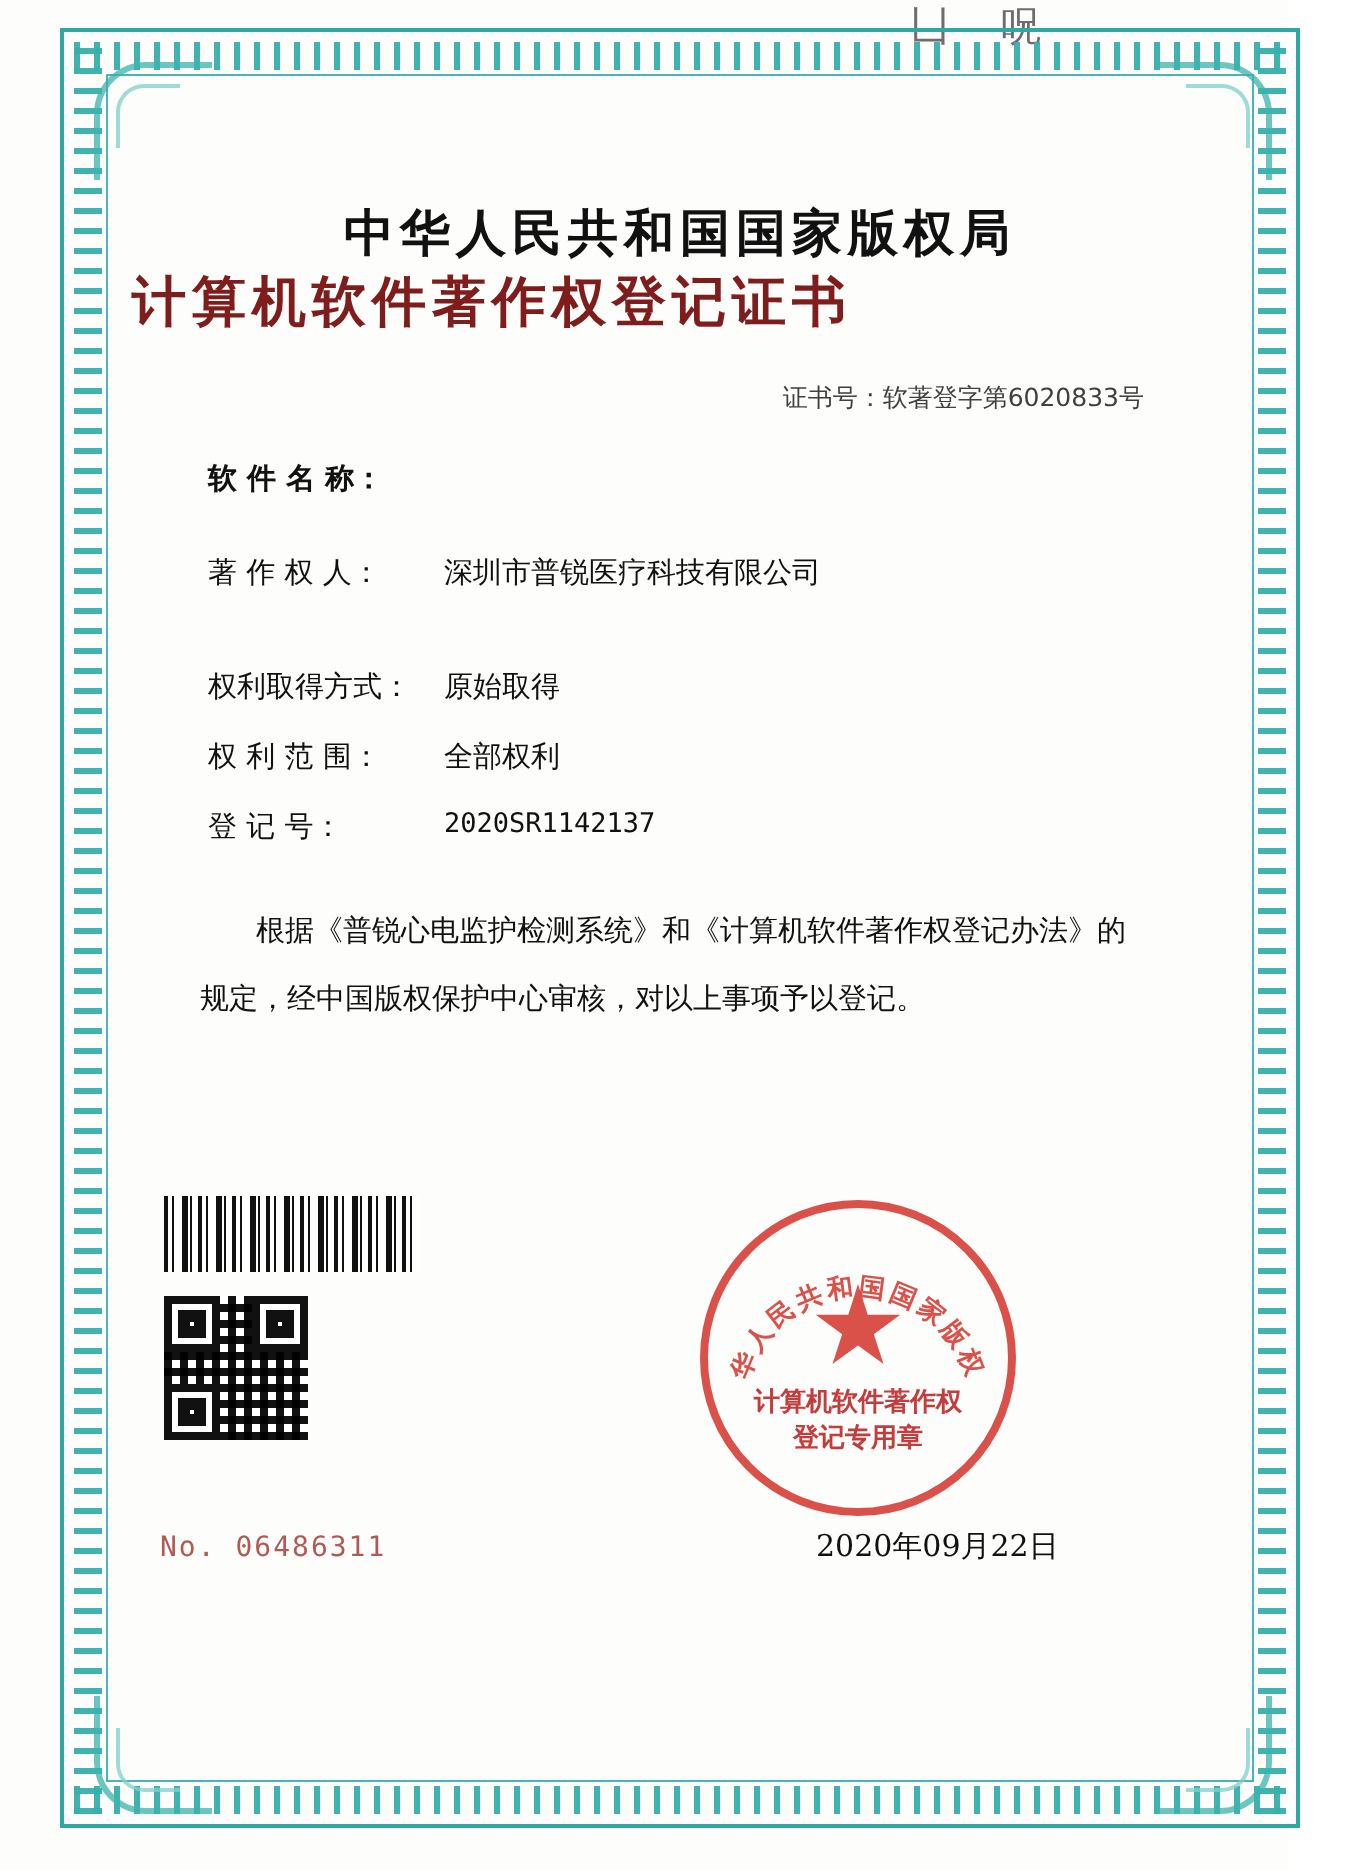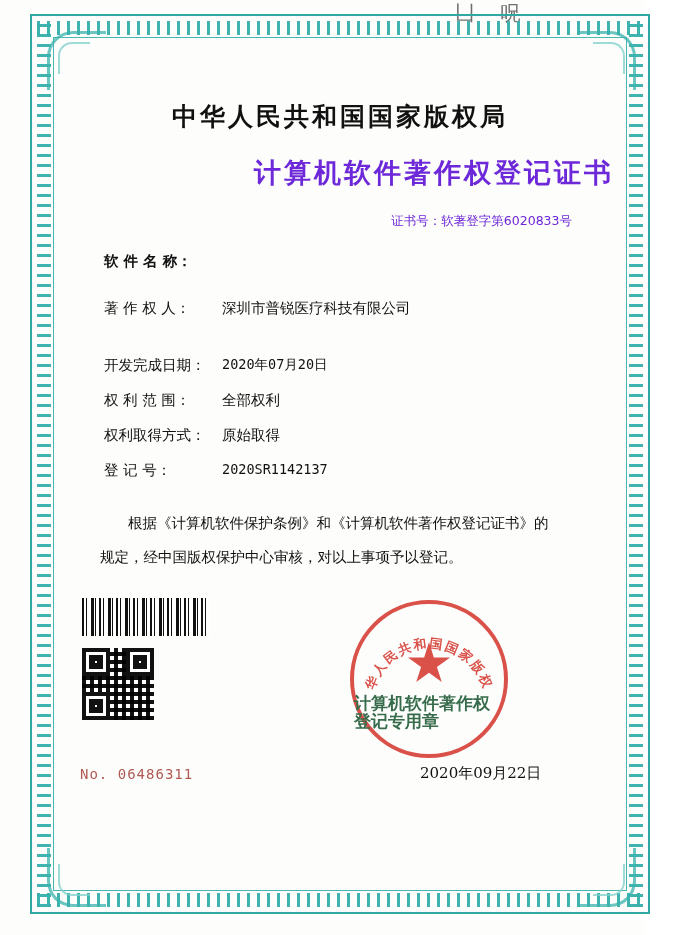--- a/index.html
+++ b/index.html
@@ -115,35 +115,34 @@
   .title-main {
     margin-top: 48px;
     text-align: center;
     font-size: 25px;
     font-weight: bold;
     letter-spacing: 3px;
     color: #111;
     font-family: "DejaVu Serif", serif;
   }
   .title-sub {
-    margin-top: 22px;
-    text-align: right;
+    text-align: left;
     font-size: 27px;
     font-weight: bold;
     letter-spacing: 3px;
-    color: #6d28d9;
+    color: #7f1d1d;
     font-family: "DejaVu Serif", serif;
   }
 
   .cert-no {
     margin-top: 22px;
     text-align: right;
     padding-right: 42px;
     font-size: 12.5px;
-    color: #6d28d9;
+    color: #404040;
     font-family: "DejaVu Sans", sans-serif;
   }
 
   .fields {
     margin-top: 22px;
     padding-left: 38px;
     font-size: 14.5px;
     color: #111;
   }
   .field-row {
@@ -234,21 +233,21 @@
     position: absolute;
     left: 80px;
     top: 766px;
     font-size: 14px;
     color: #b05a54;
     font-family: "DejaVu Sans Mono", monospace;
     letter-spacing: 1px;
   }
   .issue-date {
     position: absolute;
-    left: 420px;
+    left: 408px;
     top: 764px;
     font-size: 15px;
     color: #111;
     font-family: "DejaVu Serif", serif;
   }
 
   
   .seal {
     position: absolute;
     left: 350px;
@@ -277,24 +276,25 @@
   .seal-arc text {
     font-family: "DejaVu Serif", serif;
     font-size: 13px;
     font-weight: bold;
     fill: #d4342c;
     letter-spacing: 2px;
   }
   .seal-line1, .seal-line2 {
     position: absolute;
     width: 100%;
+    text-align: center;
     font-family: "DejaVu Serif", serif;
     font-weight: bold;
-    font-size: 17px;
-    color: #14532d;
+    font-size: 13px;
+    color: #b91c1c;
   }
   .seal-line1 { top: 88px; }
   .seal-line2 { top: 106px; }
 </style>
 </head>
 <body>
 
 <div id="certificate">
 
   <div class="scan-mark">凵 呪</div>
@@ -328,45 +328,41 @@
 
       <div class="gap-block"></div>
 
       <div class="field-row">
         <div class="field-label">著 作 权 人：</div>
         <div class="field-value">深圳市普锐医疗科技有限公司</div>
       </div>
 
       <div class="gap-block"></div>
 
+
+
       <div class="field-row">
-        <div class="field-label">开发完成日期：</div>
-        <div class="field-value mono">2020年07月20日</div>
-      </div>
-
+        <div class="field-label">权利取得方式：</div>
+        <div class="field-value">原始取得</div>
+      </div>
 
       <div class="field-row">
         <div class="field-label">权 利 范 围：</div>
         <div class="field-value">全部权利</div>
       </div>
 
       <div class="field-row">
-        <div class="field-label">权利取得方式：</div>
-        <div class="field-value">原始取得</div>
-      </div>
-
-      <div class="field-row">
         <div class="field-label">登 记 号：</div>
         <div class="field-value mono">2020SR1142137</div>
       </div>
 
     </div>
 
     <div class="paragraph">
-      <span class="indent"></span><span>根据《计算机软件保护条例》和《计算机软件著作权登记证书》的</span><br>
+      <span class="indent"></span><span>根据《普锐心电监护检测系统》和《计算机软件著作权登记办法》的</span><br>
       <span>规定，经中国版权保护中心审核，对以上事项予以登记。</span>
     </div>
 
   </div>
 
   <div class="codes">
     <div class="barcode"></div>
     <div class="qr">
       <div class="qr-bl"></div>
     </div>

